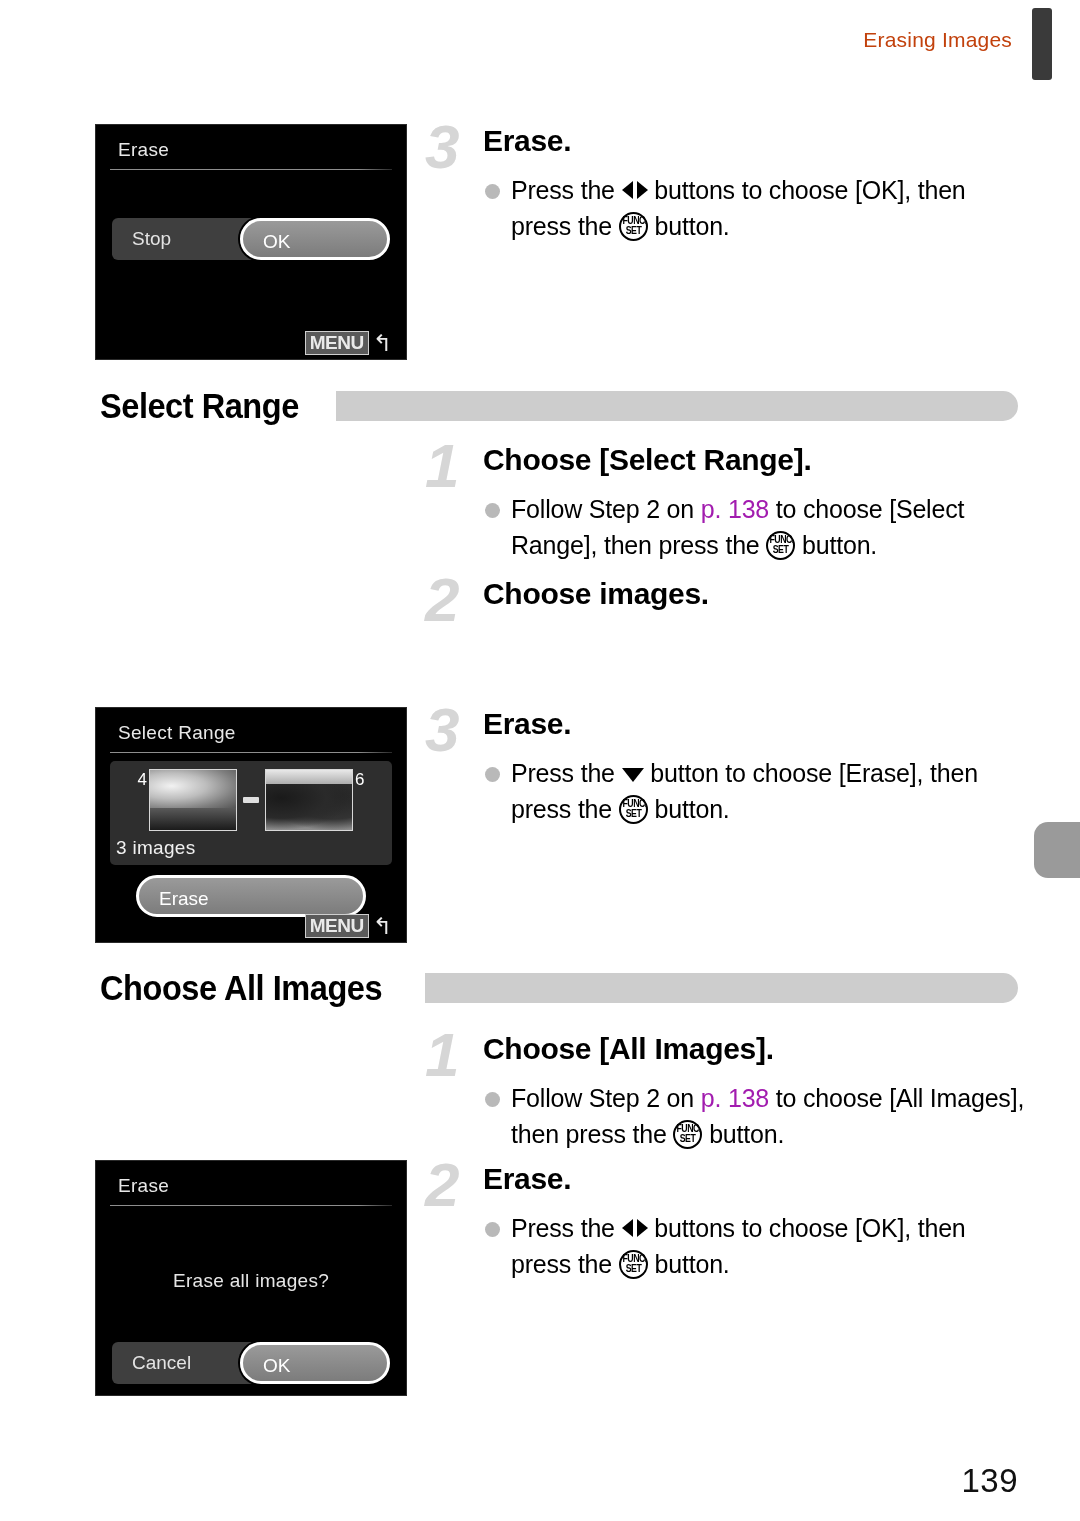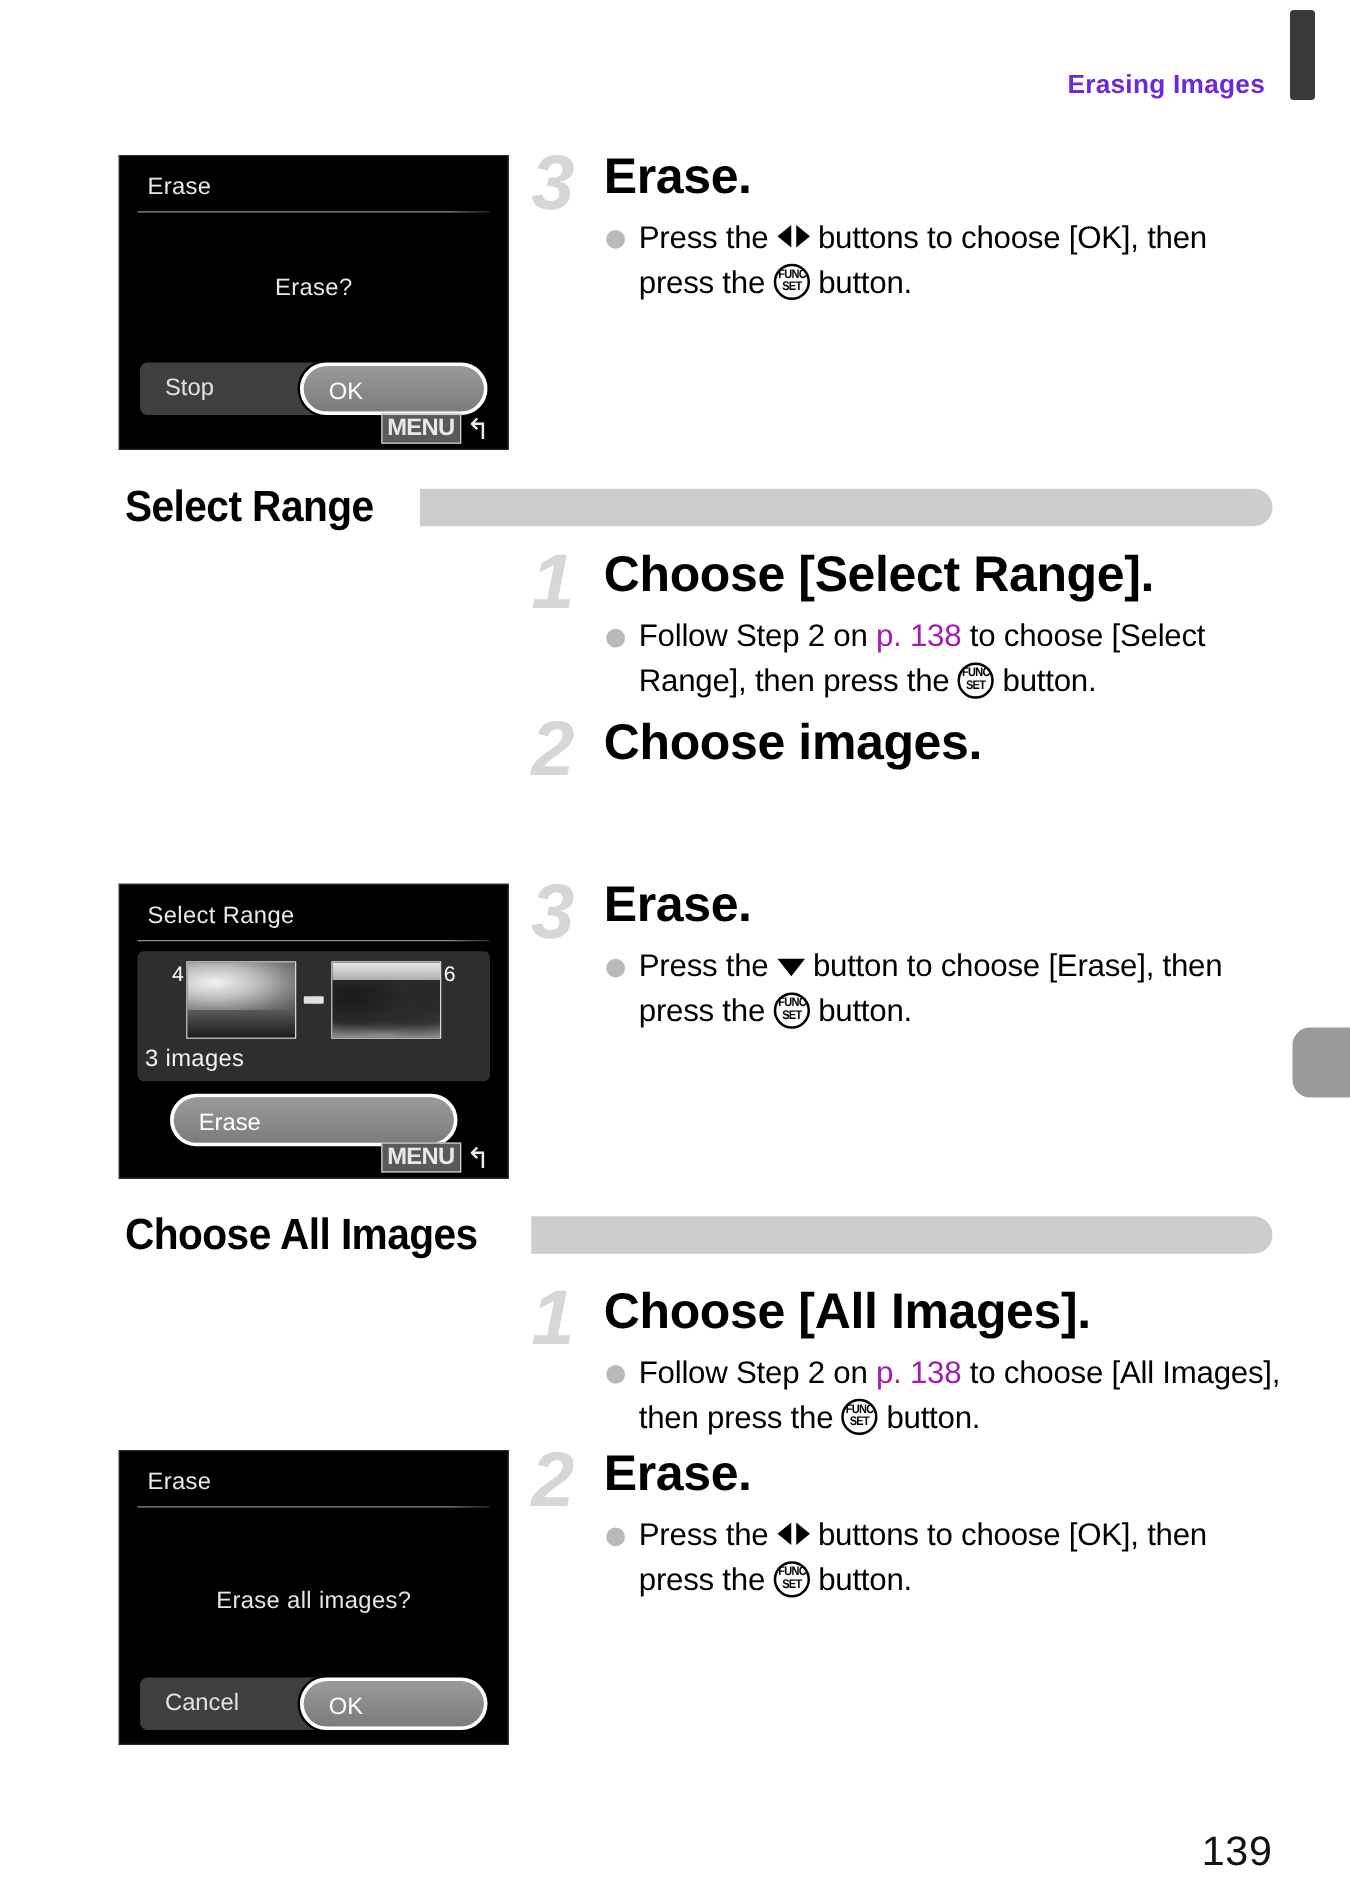--- a/index.html
+++ b/index.html
@@ -12,26 +12,26 @@
     height: 1521px;
     position: relative;
     font-family: "Liberation Sans", sans-serif;
     color: #000;
     overflow: hidden;
   }
 
   
   .page-header {
     position: absolute;
-    top: 56px;
+    top: 28px;
     right: 68px;
     font-size: 21px;
-    font-weight: bold;
+    font-weight: normal;
     letter-spacing: 0.2px;
-    color: #6d28d9;
+    color: #c2410c;
   }
   .header-tab {
     position: absolute;
     top: 8px;
     right: 28px;
     width: 20px;
     height: 72px;
     background: #3a3a3a;
     border-radius: 3px;
   }
@@ -256,21 +256,21 @@
     top: -6px;
     font-size: 62px;
     font-weight: bold;
     font-style: italic;
     color: #d6d6d6;
     line-height: 62px;
     letter-spacing: -2px;
   }
   .step-title {
     margin-left: 58px;
-    font-size: 40px;
+    font-size: 30px;
     font-weight: bold;
     letter-spacing: -0.3px;
     line-height: 38px;
   }
   .bullets { margin-left: 58px; margin-top: 4px; }
   .bullet {
     position: relative;
     padding-left: 28px;
     font-size: 25px;
     line-height: 36px;
@@ -343,21 +343,20 @@
 </head>
 <body>
 
 <div class="page-header">Erasing Images</div>
 <div class="header-tab"></div>
 <div class="side-tab"></div>
 
 <div class="lcd" style="top:124px; height:236px;">
   <div class="lcd-title">Erase</div>
   <div class="lcd-rule"></div>
-  <div class="lcd-msg" style="margin-top:50px;">Erase?</div>
   <div class="lcd-btnrow" style="margin-top:48px;">
     <div class="lcd-btn plain">Stop</div>
     <div class="lcd-btn sel">OK</div>
   </div>
   <div class="menu-badge" style="right:14px; bottom:4px;">
     <span class="menu-word">MENU</span>
     <span class="menu-ret">↰</span>
   </div>
 </div>
 

